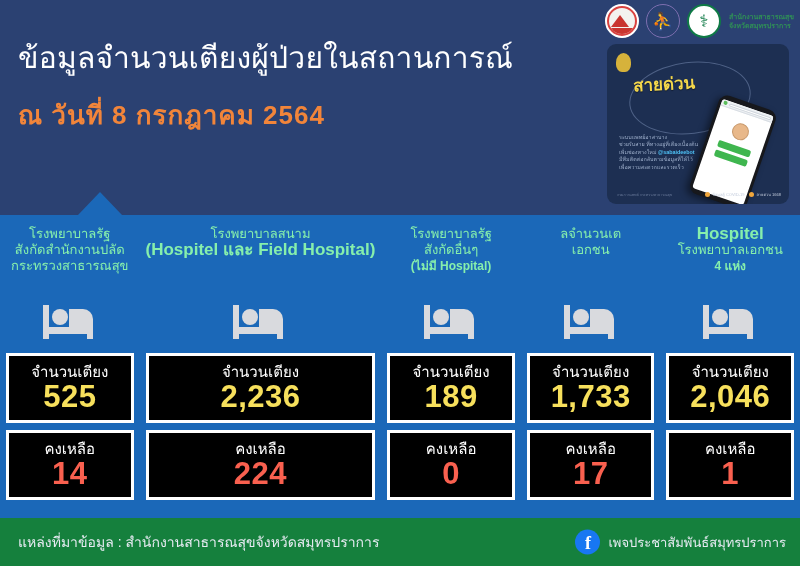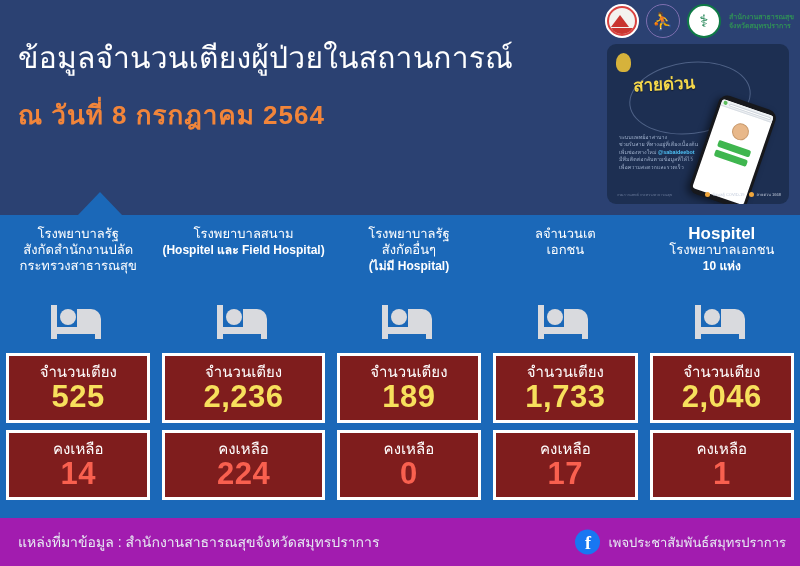--- a/index.html
+++ b/index.html
@@ -170,48 +170,48 @@
     flex:1 1 0; position:relative;
     display:flex; flex-direction:column; align-items:center;
     padding:0 6px;
   }
   .col-head{
     height:78px; padding-top:11px;
     display:flex; flex-direction:column; justify-content:flex-start;
     align-items:center; text-align:center;
   }
   .hd{
-    color:#ffffff; font-size:13px; line-height:16px; white-space:nowrap;
+    color:#86efac; font-size:13px; line-height:16px; white-space:nowrap;
   }
   .hd.b{ font-weight:700; }
   .hd.big{ font-size:17px; font-weight:700; }
 
   .bed-icon{ height:58px; display:flex; align-items:center; }
 
   
   .cards{ width:100%; margin-top:2px; }
   .card{
-    background:#7f1d1d; border:3px solid #ffffff;
+    background:#000000; border:3px solid #ffffff;
     height:70px; width:100%;
     display:flex; flex-direction:column; align-items:center;
     justify-content:center; margin-bottom:7px;
   }
   .card .lbl{
     color:#ffffff; font-size:15px; line-height:17px; font-weight:400;
   }
   .card .val{
     font-size:31px; line-height:33px; font-weight:700; letter-spacing:.5px;
   }
   .card.total .val{ color:#f7e05c; }
   .card.left  .val{ color:#f9604f; }
 
   
   .footer{
     position:absolute; left:0; top:518px; width:800px; height:48px;
-    background:#a21caf;
+    background:#15803d;
     display:flex; align-items:center;
   }
   .src{
     color:#e7ebf3; font-size:14px; padding-left:18px; white-space:nowrap;
   }
   .fb{
     position:absolute; right:14px; top:50%; transform:translateY(-50%);
     display:flex; align-items:center; gap:8px;
   }
   .fb-icon{
@@ -318,21 +318,21 @@
         <div class="card left">
           <div class="lbl">คงเหลือ</div>
           <div class="val">14</div>
         </div>
       </div>
     </div>
 
     <div class="col">
       <div class="col-head">
         <div class="hd">โรงพยาบาลสนาม</div>
-        <div class="hd b" style="font-size:12px">(Hospitel และ Field Hospital)</div>
+        <div class="hd b" style="font-size:17px">(Hospitel และ Field Hospital)</div>
       </div>
       <div class="bed-icon">
         <svg width="58" height="42" viewBox="0 0 58 42" aria-hidden="true">
           <rect x="2" y="4" width="6" height="34" fill="#d9dade"></rect>
           <circle cx="19" cy="16" r="8" fill="#d9dade"></circle>
           <path d="M28 8 h14 a10 10 0 0 1 10 10 v8 h-24 z" fill="#d9dade"></path>
           <rect x="2" y="26" width="50" height="7" fill="#d9dade"></rect>
           <rect x="46" y="26" width="6" height="12" fill="#d9dade"></rect>
         </svg>
       </div>
@@ -398,21 +398,21 @@
           <div class="lbl">คงเหลือ</div>
           <div class="val">17</div>
         </div>
       </div>
     </div>
 
     <div class="col">
       <div class="col-head">
         <div class="hd big">Hospitel</div>
         <div class="hd">โรงพยาบาลเอกชน</div>
-        <div class="hd b" style="font-size:12px">10 แห่ง</div>
+        <div class="hd b" style="font-size:12px">4 แห่ง</div>
       </div>
       <div class="bed-icon">
         <svg width="58" height="42" viewBox="0 0 58 42" aria-hidden="true">
           <rect x="2" y="4" width="6" height="34" fill="#d9dade"></rect>
           <circle cx="19" cy="16" r="8" fill="#d9dade"></circle>
           <path d="M28 8 h14 a10 10 0 0 1 10 10 v8 h-24 z" fill="#d9dade"></path>
           <rect x="2" y="26" width="50" height="7" fill="#d9dade"></rect>
           <rect x="46" y="26" width="6" height="12" fill="#d9dade"></rect>
         </svg>
       </div>

